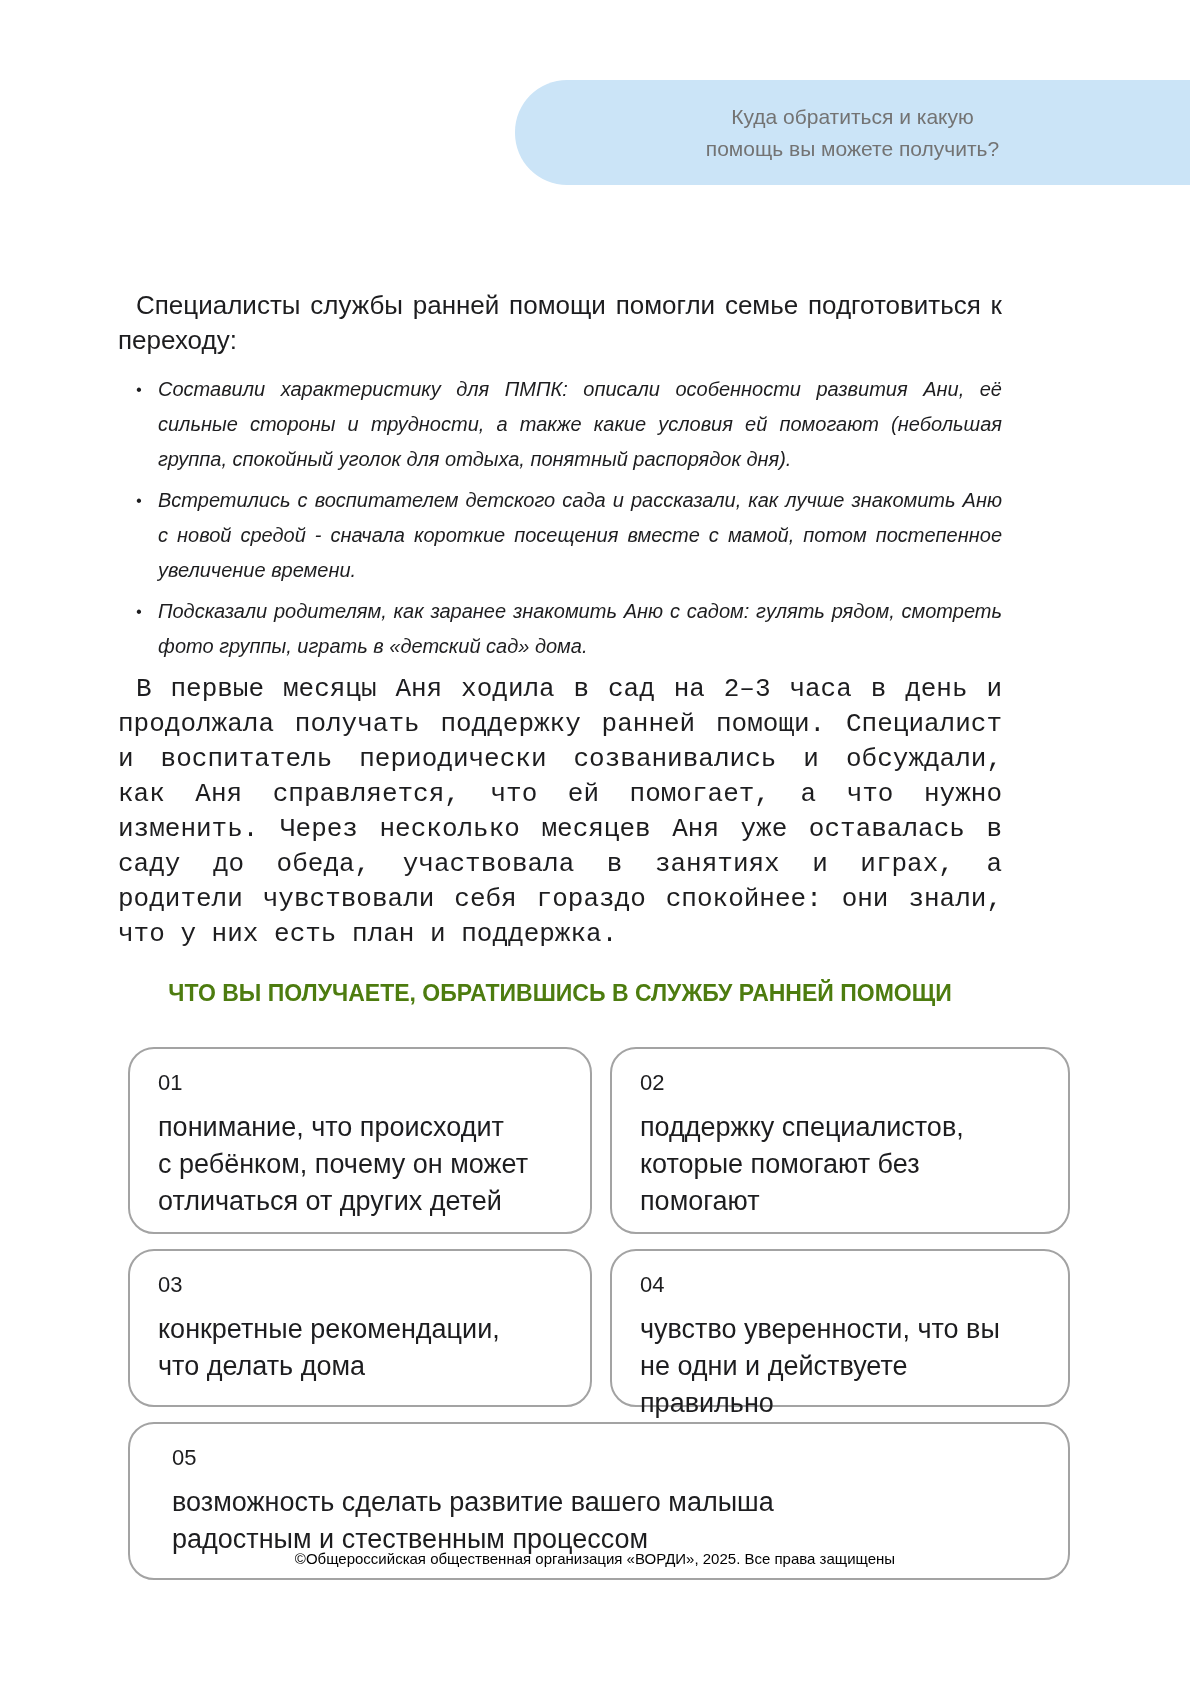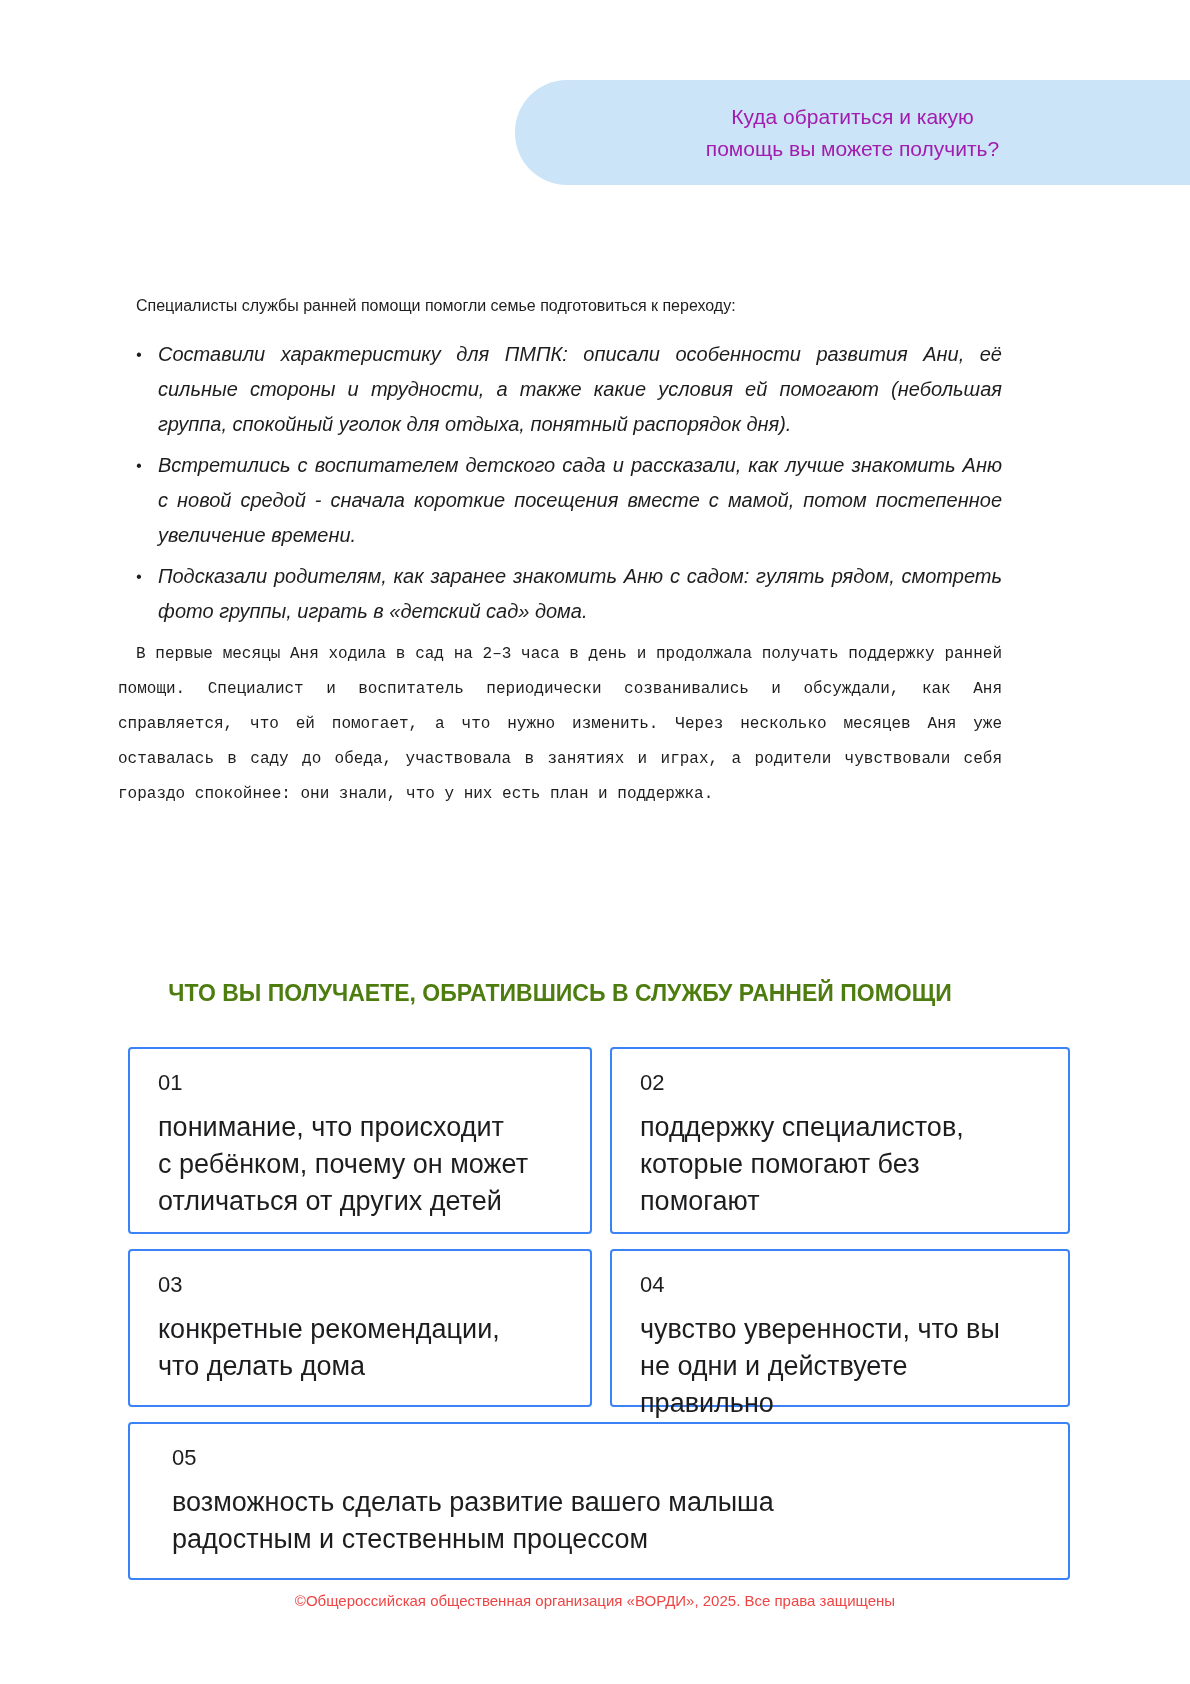--- a/index.html
+++ b/index.html
@@ -25,33 +25,33 @@
     display: flex;
     align-items: center;
     justify-content: center;
   }
   .badge-text {
     white-space: pre-line;
     text-align: center;
     font-size: 21px;
     line-height: 32px;
     font-weight: 500;
-    color: #a21caf;
+    color: #737373;
   }
 
   
   .content {
     position: absolute;
     top: 288px;
     left: 118px;
     width: 884px;
   }
   .para {
     margin: 0;
-    font-size: 16px;
+    font-size: 26px;
     line-height: 35px;
     text-align: justify;
   }
   .indent { text-indent: 18px; }
   .bullets {
     list-style: none;
     margin: 14px 0 0 0;
     padding: 0;
     font-style: italic;
   }
@@ -93,46 +93,46 @@
     left: 128px;
     width: 942px;
     display: grid;
     grid-template-columns: 464px 460px;
     grid-template-rows: 187px 158px 158px;
     column-gap: 18px;
     row-gap: 15px;
   }
   .card {
     box-sizing: border-box;
-    border: 2px solid #3b82f6;
-    border-radius: 4px;
+    border: 2px solid #a3a3a3;
+    border-radius: 26px;
     background: #ffffff;
     padding: 20px 28px;
   }
   .card.wide { grid-column: 1 / span 2; padding-left: 42px; }
   .card-number {
     font-size: 22px;
     line-height: 28px;
     margin-bottom: 12px;
   }
   .card-text {
     white-space: pre-line;
     font-size: 27px;
     line-height: 37px;
   }
 
   
   .footer {
     position: absolute;
-    top: 1592px;
+    top: 1550px;
     left: 0;
     width: 100%;
     text-align: center;
     font-size: 15px;
-    color: #ef4444;
+    color: #000000;
   }
 </style>
 </head>
 <body>
 
 <div class="page">
 
   <div class="badge">
     <div class="badge-text">Куда обратиться и какую
 помощь вы можете получить?</div>

